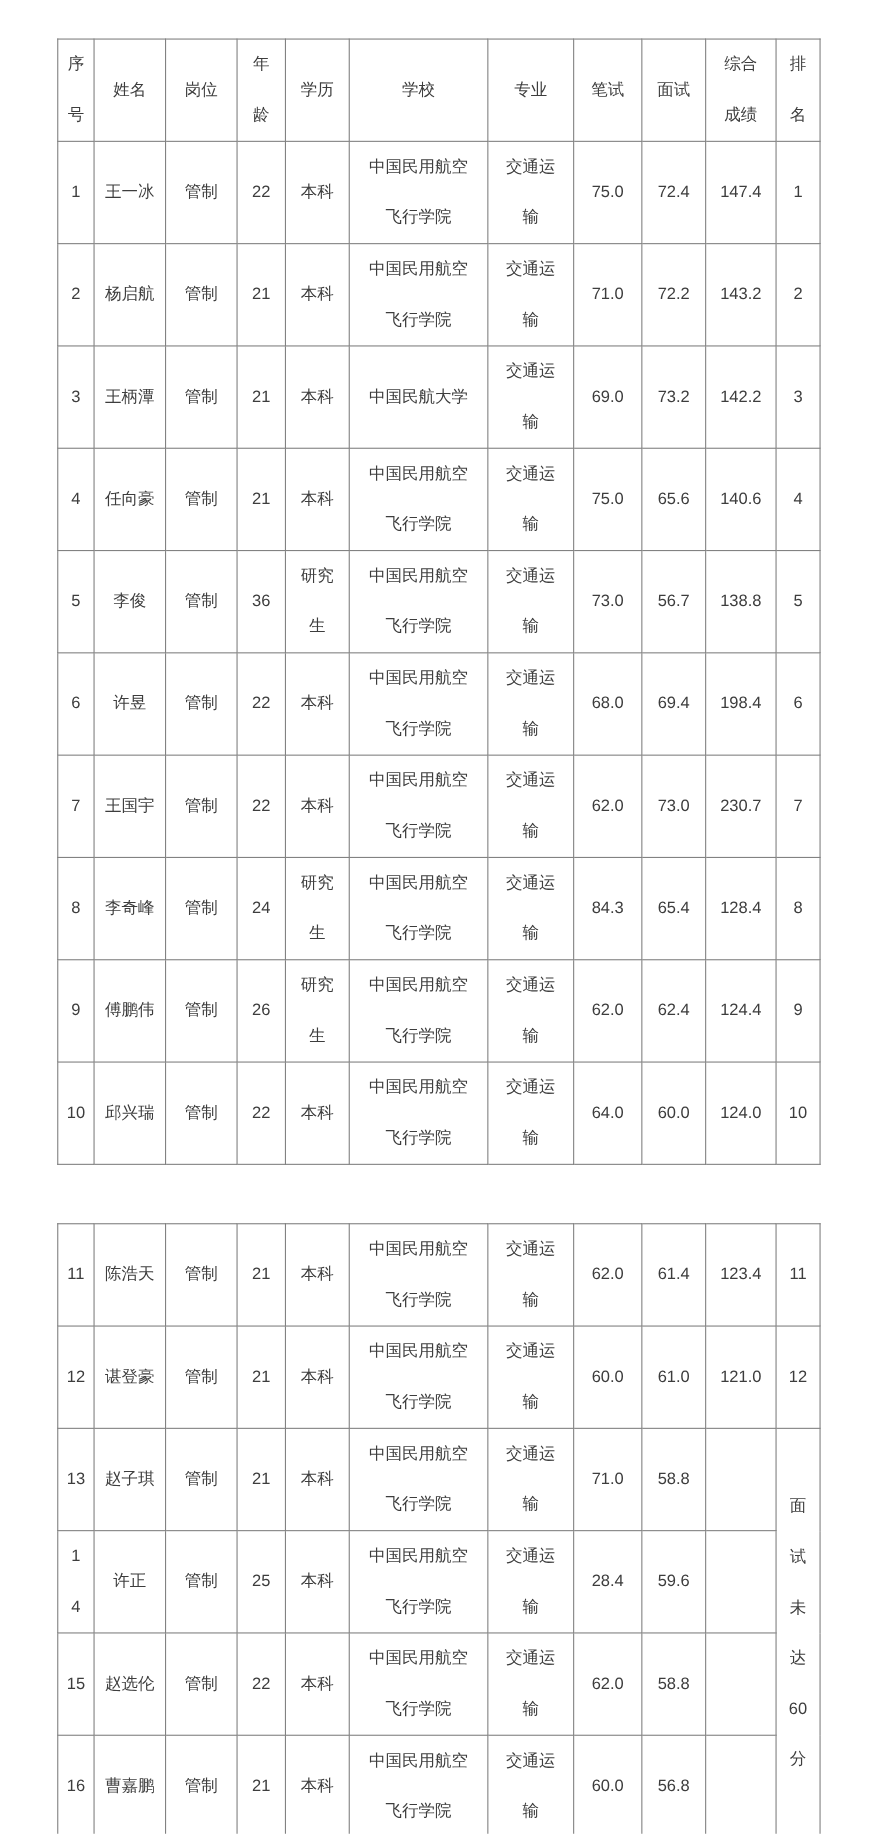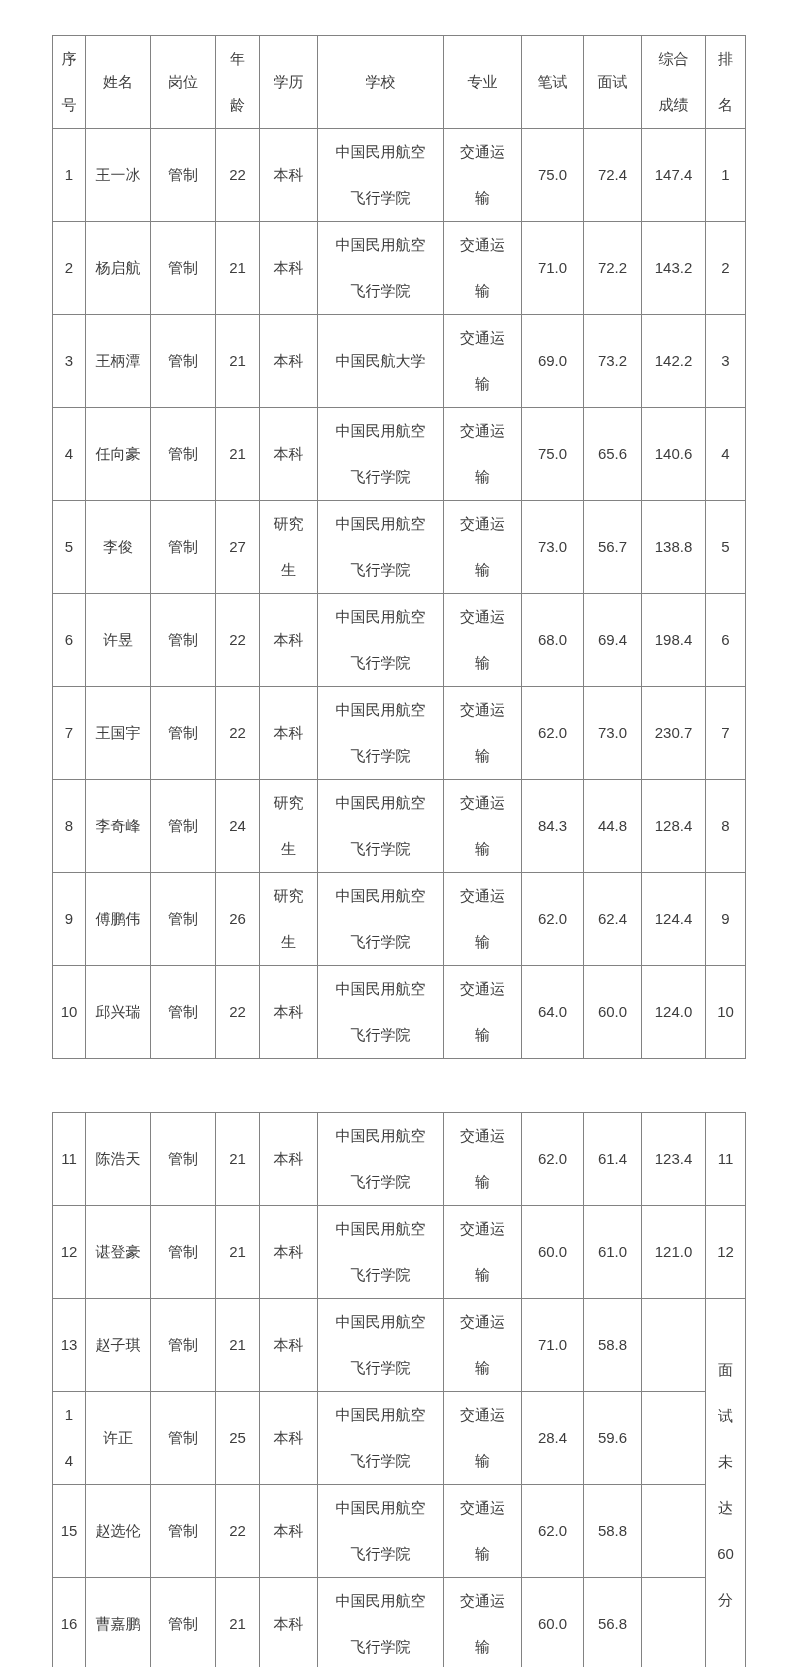--- a/index.html
+++ b/index.html
@@ -141,21 +141,21 @@
 输</td>
           <td>75.0</td>
           <td>65.6</td>
           <td>140.6</td>
           <td>4</td>
         </tr>
         <tr>
           <td>5</td>
           <td>李俊</td>
           <td>管制</td>
-          <td>27</td>
+          <td>36</td>
           <td>研究
 生</td>
           <td>中国民用航空
 飞行学院</td>
           <td>交通运
 输</td>
           <td>73.0</td>
           <td>56.7</td>
           <td>138.8</td>
           <td>5</td>
@@ -195,21 +195,21 @@
           <td>李奇峰</td>
           <td>管制</td>
           <td>24</td>
           <td>研究
 生</td>
           <td>中国民用航空
 飞行学院</td>
           <td>交通运
 输</td>
           <td>84.3</td>
-          <td>44.8</td>
+          <td>65.4</td>
           <td>128.4</td>
           <td>8</td>
         </tr>
         <tr>
           <td>9</td>
           <td>傅鹏伟</td>
           <td>管制</td>
           <td>26</td>
           <td>研究
 生</td>

